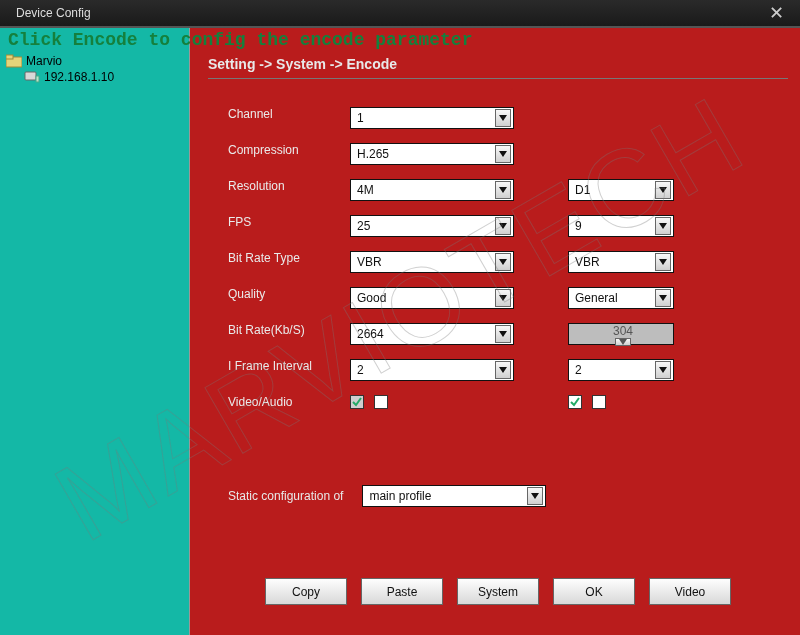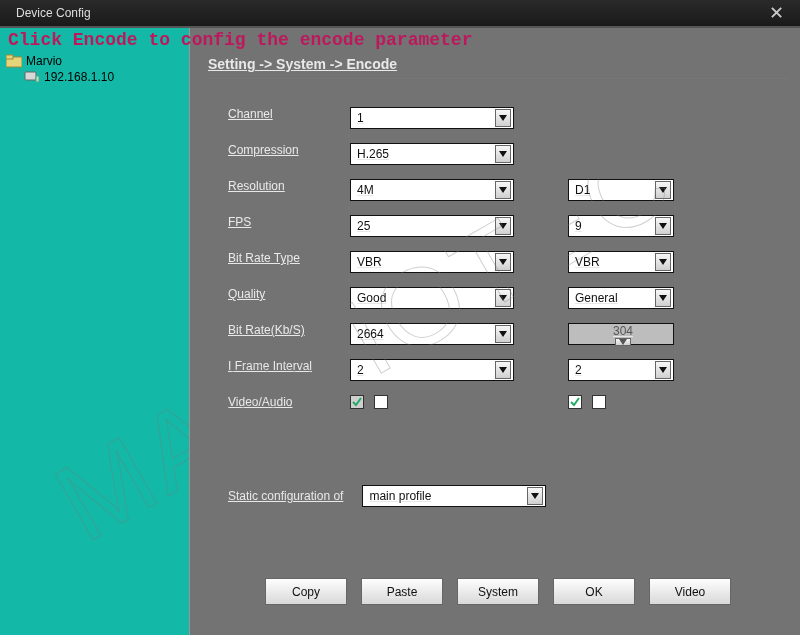--- a/index.html
+++ b/index.html
@@ -18,21 +18,21 @@
     display: flex;
     align-items: center;
     padding: 0 16px;
     border-bottom: 2px solid #555;
   }
   .titlebar .spacer { flex: 1; }
   .close-x { color:#ccc; font-size:18px; cursor:pointer; }
   .annotation {
     position: absolute;
     top: 30px; left: 8px;
-    color: #be185d;
+    color: #15803d;
     font-family: "Courier New", monospace;
     font-size: 18px;
     font-weight: bold;
     z-index: 10;
     pointer-events: none;
   }
   .content {
     display: flex;
     height: calc(100% - 28px);
   }
@@ -41,26 +41,25 @@
     background: #14b8a6;
     border-right: 1px solid #999;
     padding: 26px 4px 4px 6px;
     font-size: 12px;
   }
   .tree-root { display:flex; align-items:center; gap:4px; }
   .tree-child { display:flex; align-items:center; gap:4px; margin-left:18px; margin-top:2px; }
   .tree-icon { width:16px; height:14px; display:inline-block; }
   .main {
     flex:1;
-    background:#737373;
+    background:#b91c1c;
     color:#e8e8e8;
     padding: 12px 12px 12px 18px;
     display:flex;
     flex-direction:column;
-    text-decoration:underline;
   }
   .breadcrumb {
     font-size:14px;
     font-weight:bold;
     padding-bottom:6px;
     border-bottom:1px solid #777;
     margin-top:16px;
   }
   .form-area {
     flex:1;

